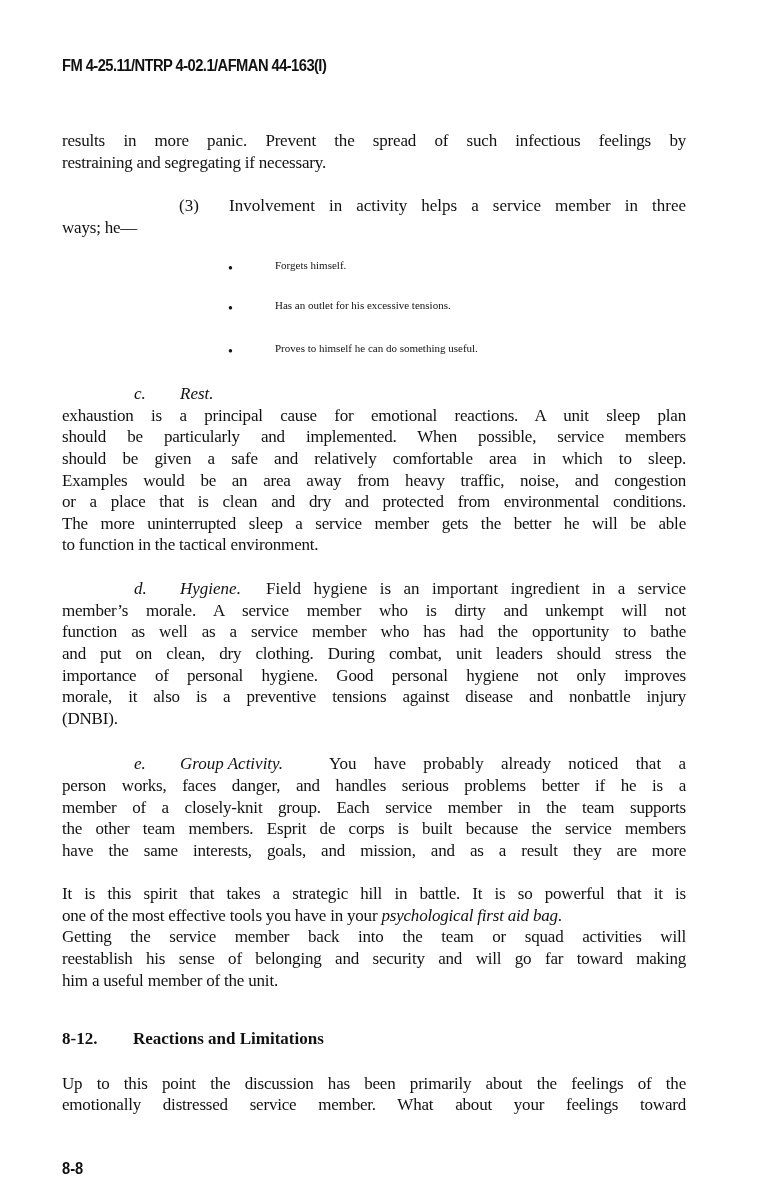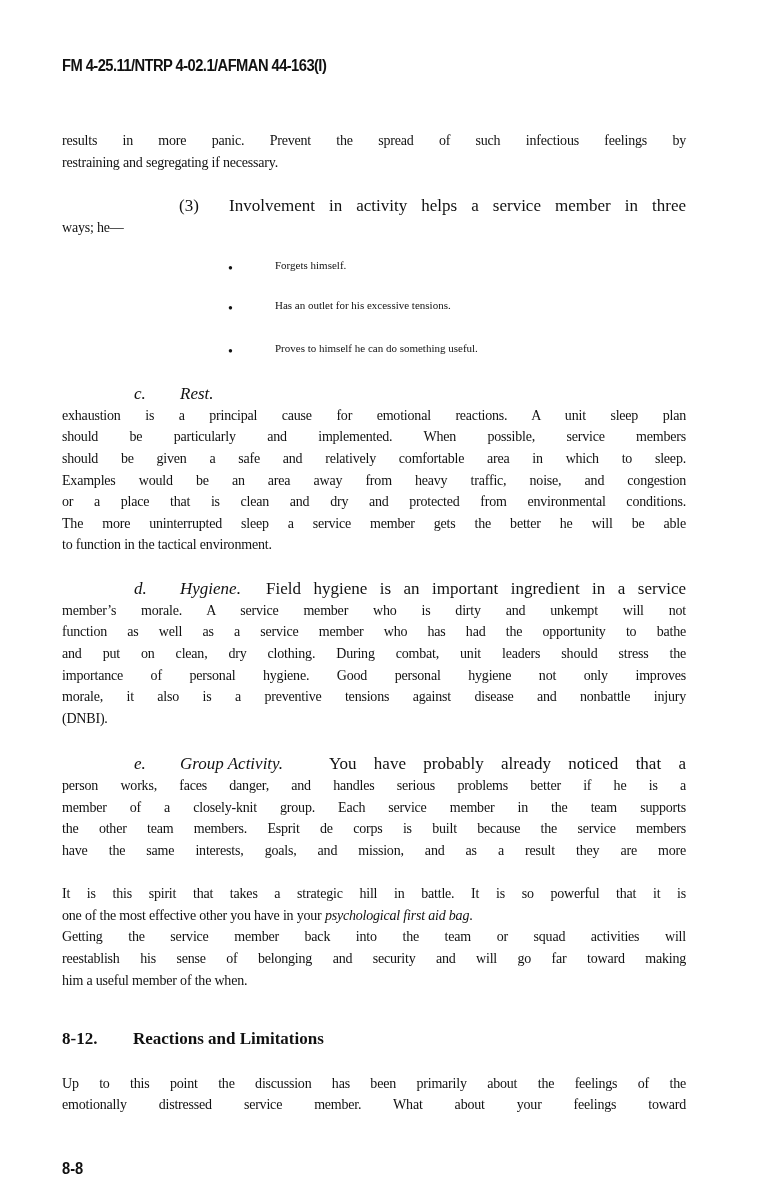--- a/index.html
+++ b/index.html
@@ -1,19 +1,19 @@
 <!DOCTYPE html>
 <html><head>
 <meta charset="utf-8">
 <style>
   html, body { margin: 0; padding: 0; background: #ffffff; }
   body { width: 770px; height: 1200px; position: relative; overflow: hidden; color: #111; }
   .page { position: absolute; left: 0; top: 8px; width: 770px; height: 1200px; }
   .hdr { position: absolute; left: 62px; top: 49px; font-family: "Liberation Sans", sans-serif; font-weight: bold; font-size: 16px; letter-spacing: -0.6px; transform: scaleX(0.92); transform-origin: left; }
-  .line { position: absolute; left: 62px; width: 624px; font-family: "Liberation Serif", serif; font-size: 14px; line-height: 21.6px; white-space: nowrap; text-align: justify; text-align-last: justify; letter-spacing: -0.2px; }
+  .line { position: absolute; left: 62px; width: 624px; font-family: "Liberation Serif", serif; font-size: 17px; line-height: 21.6px; white-space: nowrap; text-align: justify; text-align-last: justify; letter-spacing: -0.2px; }
   .line.last { text-align-last: left; }
   .ind { position: absolute; font-family: "Liberation Serif", serif; font-size: 17px; line-height: 21.6px; white-space: nowrap; }
   .bullet { position: absolute; left: 228px; font-family: "Liberation Serif", serif; font-size: 14px; }
   .btext { position: absolute; left: 275px; font-family: "Liberation Serif", serif; font-size: 11px; white-space: nowrap; }
   i { font-style: italic; }
   .sec { position: absolute; left: 62px; top: 1021px; font-family: "Liberation Serif", serif; font-weight: bold; font-size: 17px; }
   .sec .num { display: inline-block; width: 71px; }
   .footer { position: absolute; left: 62px; top: 1152px; font-family: "Liberation Sans", sans-serif; font-weight: bold; font-size: 16px; transform: scaleX(0.92); transform-origin: left; }
 </style>
 </head>
@@ -59,26 +59,26 @@
 
   <i class="ind" style="left:134px; top:745px">e.</i>
   <i class="ind" style="left:180px; top:745px">Group Activity.</i>
   <div class="ind" style="left:329px; top:745px; width:357px; text-align:justify; text-align-last:justify">You have probably already noticed that a</div>
   <div class="line" style="top:767px">person works, faces danger, and handles serious problems better if he is a</div>
   <div class="line" style="top:789px">member of a closely-knit group.  Each service member in the team supports</div>
   <div class="line" style="top:810px">the other team members.  Esprit de corps is built because the service members</div>
   <div class="line" style="top:832px">have the same interests, goals, and mission, and as a result they are more</div>
   <div class="line" style="top:875px">It is this spirit that takes a strategic hill in battle.  It is so powerful that it is</div>
   <div class="line" style="top:897px; text-align:left; text-align-last:left">
-    <span>one of the most effective other you have in your</span>
+    <span>one of the most effective tools you have in your</span>
     <i>psychological first aid bag</i><span>.</span>
   </div>
   <div class="line" style="top:918px">Getting the service member back into the team or squad activities will</div>
   <div class="line" style="top:940px">reestablish his sense of belonging and security and will go far toward making</div>
-  <div class="line last" style="top:962px">him a useful member of the when.</div>
+  <div class="line last" style="top:962px">him a useful member of the unit.</div>
 
   <div class="sec">
     <span class="num">8-12.</span><span>Reactions and Limitations</span>
   </div>
   <div class="line" style="top:1065px">Up to this point the discussion has been primarily about the feelings of the</div>
   <div class="line" style="top:1086px">emotionally distressed service member.  What about your feelings toward</div>
 
   <div class="footer">8-8</div>
 </div>
 

